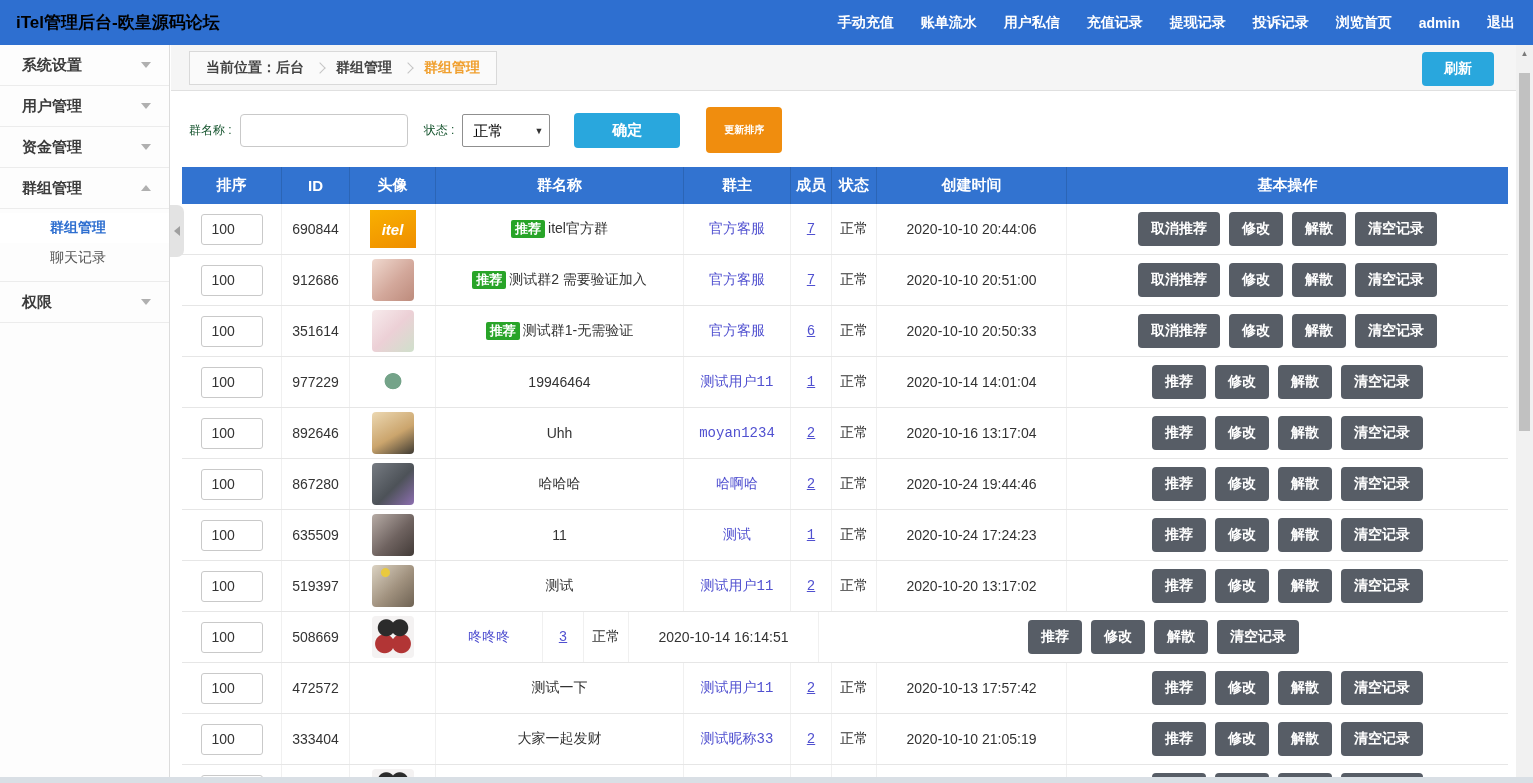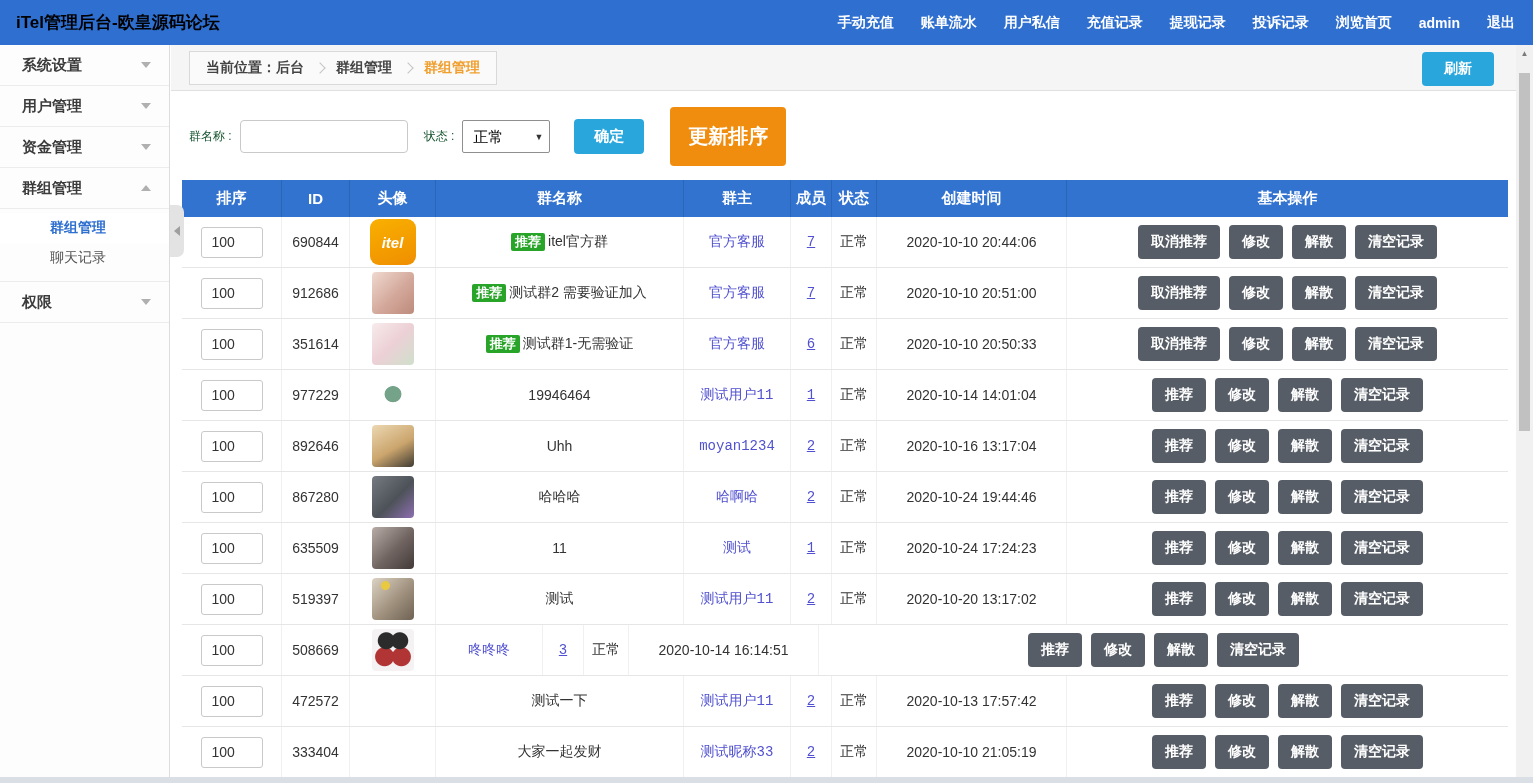--- a/index.html
+++ b/index.html
@@ -35,22 +35,22 @@
   .bc-sep { width:8px; height:8px; border-top:1px solid #c5c5c5; border-right:1px solid #c5c5c5; transform:rotate(45deg); margin:0 2px; }
   .refresh-btn { position:absolute; right:22px; top:7px; background:var(--accent-cyan,#29a7dd); color:#fff; font-size:14px; font-weight:bold; border:none; border-radius:4px; padding:8px 22px; cursor:pointer; }
 
   
   .filterbar { display:flex; align-items:center; padding:16px 0 14px 18px; gap:8px; }
   .filterbar label { font-size:12px; color:#14532d; }
   .name-input { width:168px; height:33px; border:1px solid #c9c9c9; border-radius:4px; padding:0 8px; font-size:14px; margin-right:8px; }
   .status-wrap { position:relative; margin-right:16px; }
   .status-select { width:88px; height:33px; border:1px solid #8f8f8f; border-radius:2px; background:#fff; font-size:15px; padding:0 20px 0 10px; appearance:none; -webkit-appearance:none; cursor:pointer; }
   .status-wrap .arr { position:absolute; right:7px; top:12px; font-size:9px; color:#333; pointer-events:none; }
-  .btn-confirm { background:var(--accent-cyan,#29a7dd); color:#fff; border:none; border-radius:4px; font-size:15px; font-weight:bold; padding:8px 20px; cursor:pointer; margin-right:18px; }
-  .btn-update { background:var(--accent-orange,#f08d0e); color:#fff; border:none; border-radius:4px; font-size:20px; font-weight:bold; padding:16px 18px; cursor:pointer; }
+  .btn-confirm { background:var(--accent-cyan,#29a7dd); color:#fff; border:none; border-radius:4px; font-size:15px; font-weight:bold; padding:8px 38px; cursor:pointer; margin-right:18px; }
+  .btn-update { background:var(--accent-orange,#f08d0e); color:#fff; border:none; border-radius:4px; font-size:10px; font-weight:bold; padding:16px 18px; cursor:pointer; }
 
   
   .table { margin:0 8px 0 11px; }
   .tr, .thead { display:flex; }
   .thead { background:var(--table-header,#3273d0); height:37px; }
   .th { color:#fff; font-size:15px; font-weight:bold; display:flex; align-items:center; justify-content:center; border-right:1px solid rgba(0,0,0,0.12); }
   .th:last-child { border-right:none; }
   .tr { height:51px; border-bottom:1px solid #e6e6e6; background:#fff; }
   .td { display:flex; align-items:center; justify-content:center; font-size:14px; color:#333; border-right:1px solid #f0f0f0; overflow:visible; }
   .td:last-child { border-right:none; }
@@ -59,21 +59,21 @@
   .c-actions{flex:1; gap:9px;}
   .sort-input { width:62px; height:31px; border:1px solid #c9c9c9; border-radius:3px; text-align:left; padding-left:10px; font-size:14px; color:#333; }
   .td a { color:var(--link,#5050d0); text-decoration:none; cursor:pointer; font-size:14px;font-family:Liberation Mono, monospace; }
   .td.c-members a { text-decoration:underline; }
   .badge { display:inline-block; background:var(--badge-green,#28a428); color:#fff; font-size:13px; font-weight:bold; padding:2px 4px; margin-right:3px; border-radius:2px; line-height:1.15; }
   .act { background:var(--action-gray,#575d66); color:#fff; border:none; border-radius:4px; font-size:14px; font-weight:bold; padding:8px 13px; cursor:pointer; white-space:nowrap; }
 
   
   .avatar { width:42px; height:42px; border-radius:4px; display:flex; align-items:center; justify-content:center; overflow:hidden; }
   .avatar span { color:#fff; font-weight:bold; font-style:italic; font-size:15px; }
-  .avatar-itel { width:46px; height:46px; border-radius:9px; background:linear-gradient(160deg,#f9b000,#ef8e00); }
+  .avatar-itel { width:46px; height:38px; border-radius:0; background:linear-gradient(160deg,#f9b000,#ef8e00); }
   .avatar-photo-woman { background:linear-gradient(135deg,#f0d9cf,#d3a89b 55%,#bd8b7c); }
   .avatar-photo-flowers { background:linear-gradient(135deg,#f7ebec,#ecd0d6 50%,#cfe0cb); }
   .avatar-cartoon-elf { background:radial-gradient(closest-side at 50% 48%,#74a389 0%,#74a389 38%,#fff 42%),#fff; }
   .avatar-photo-man { background:linear-gradient(150deg,#ecd8b2,#cba56d 55%,#3e3a32); }
   .avatar-photo-purple { background:linear-gradient(135deg,#767b82,#4d5258 55%,#8d6fb1); }
   .avatar-photo-hair { background:linear-gradient(135deg,#b7aca6,#6f6360 55%,#423a37); }
   .avatar-photo-girl { background:radial-gradient(circle at 32% 18%,#e9c93f 0 4px,transparent 5px),linear-gradient(135deg,#dcd3c3,#a0917e 55%,#6e6253); }
   .avatar-dolls { background:radial-gradient(circle at 34% 28%,#2b2b2b 0 8px,transparent 9px),radial-gradient(circle at 66% 28%,#2b2b2b 0 8px,transparent 9px),radial-gradient(circle at 30% 66%,#b23535 0 9px,transparent 10px),radial-gradient(circle at 70% 66%,#b23535 0 9px,transparent 10px),#f4f2f2; }
   .avatar-blank { background:#fff; }
 

